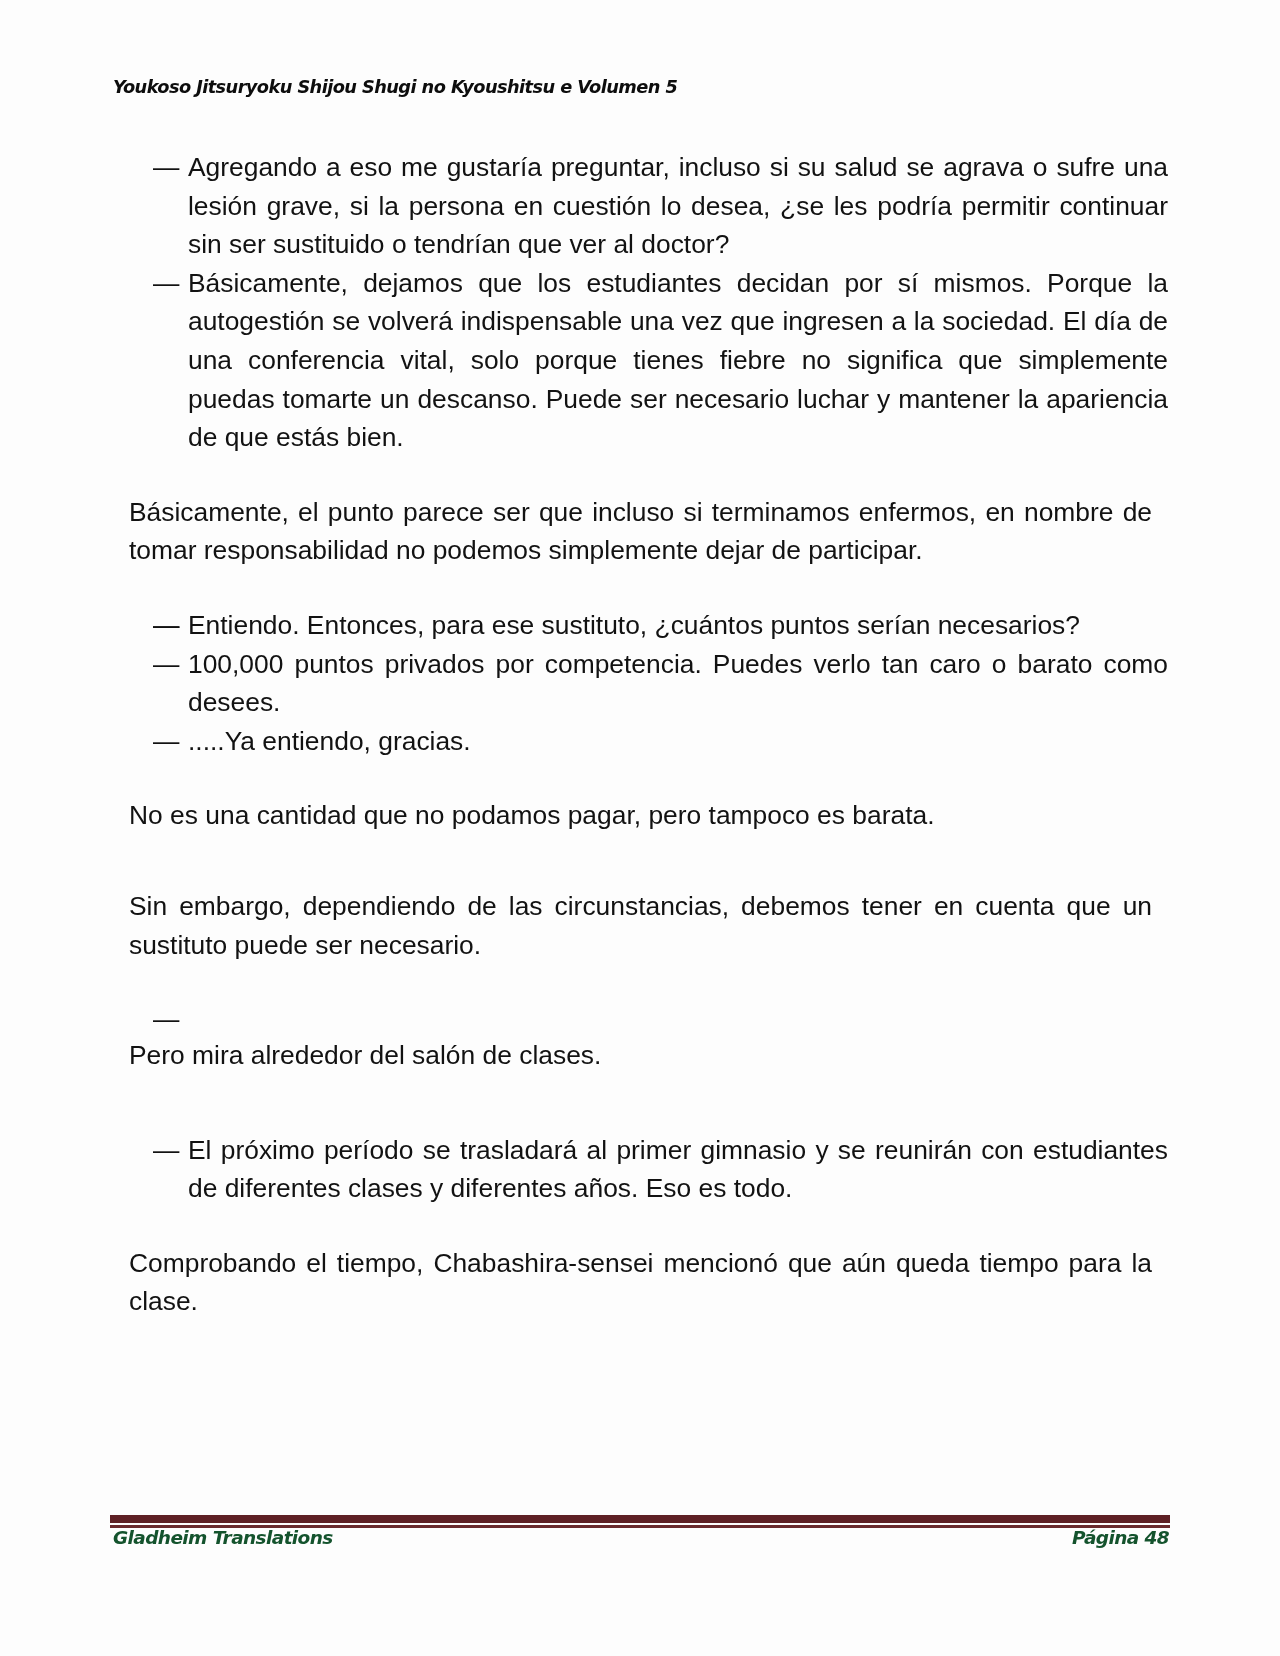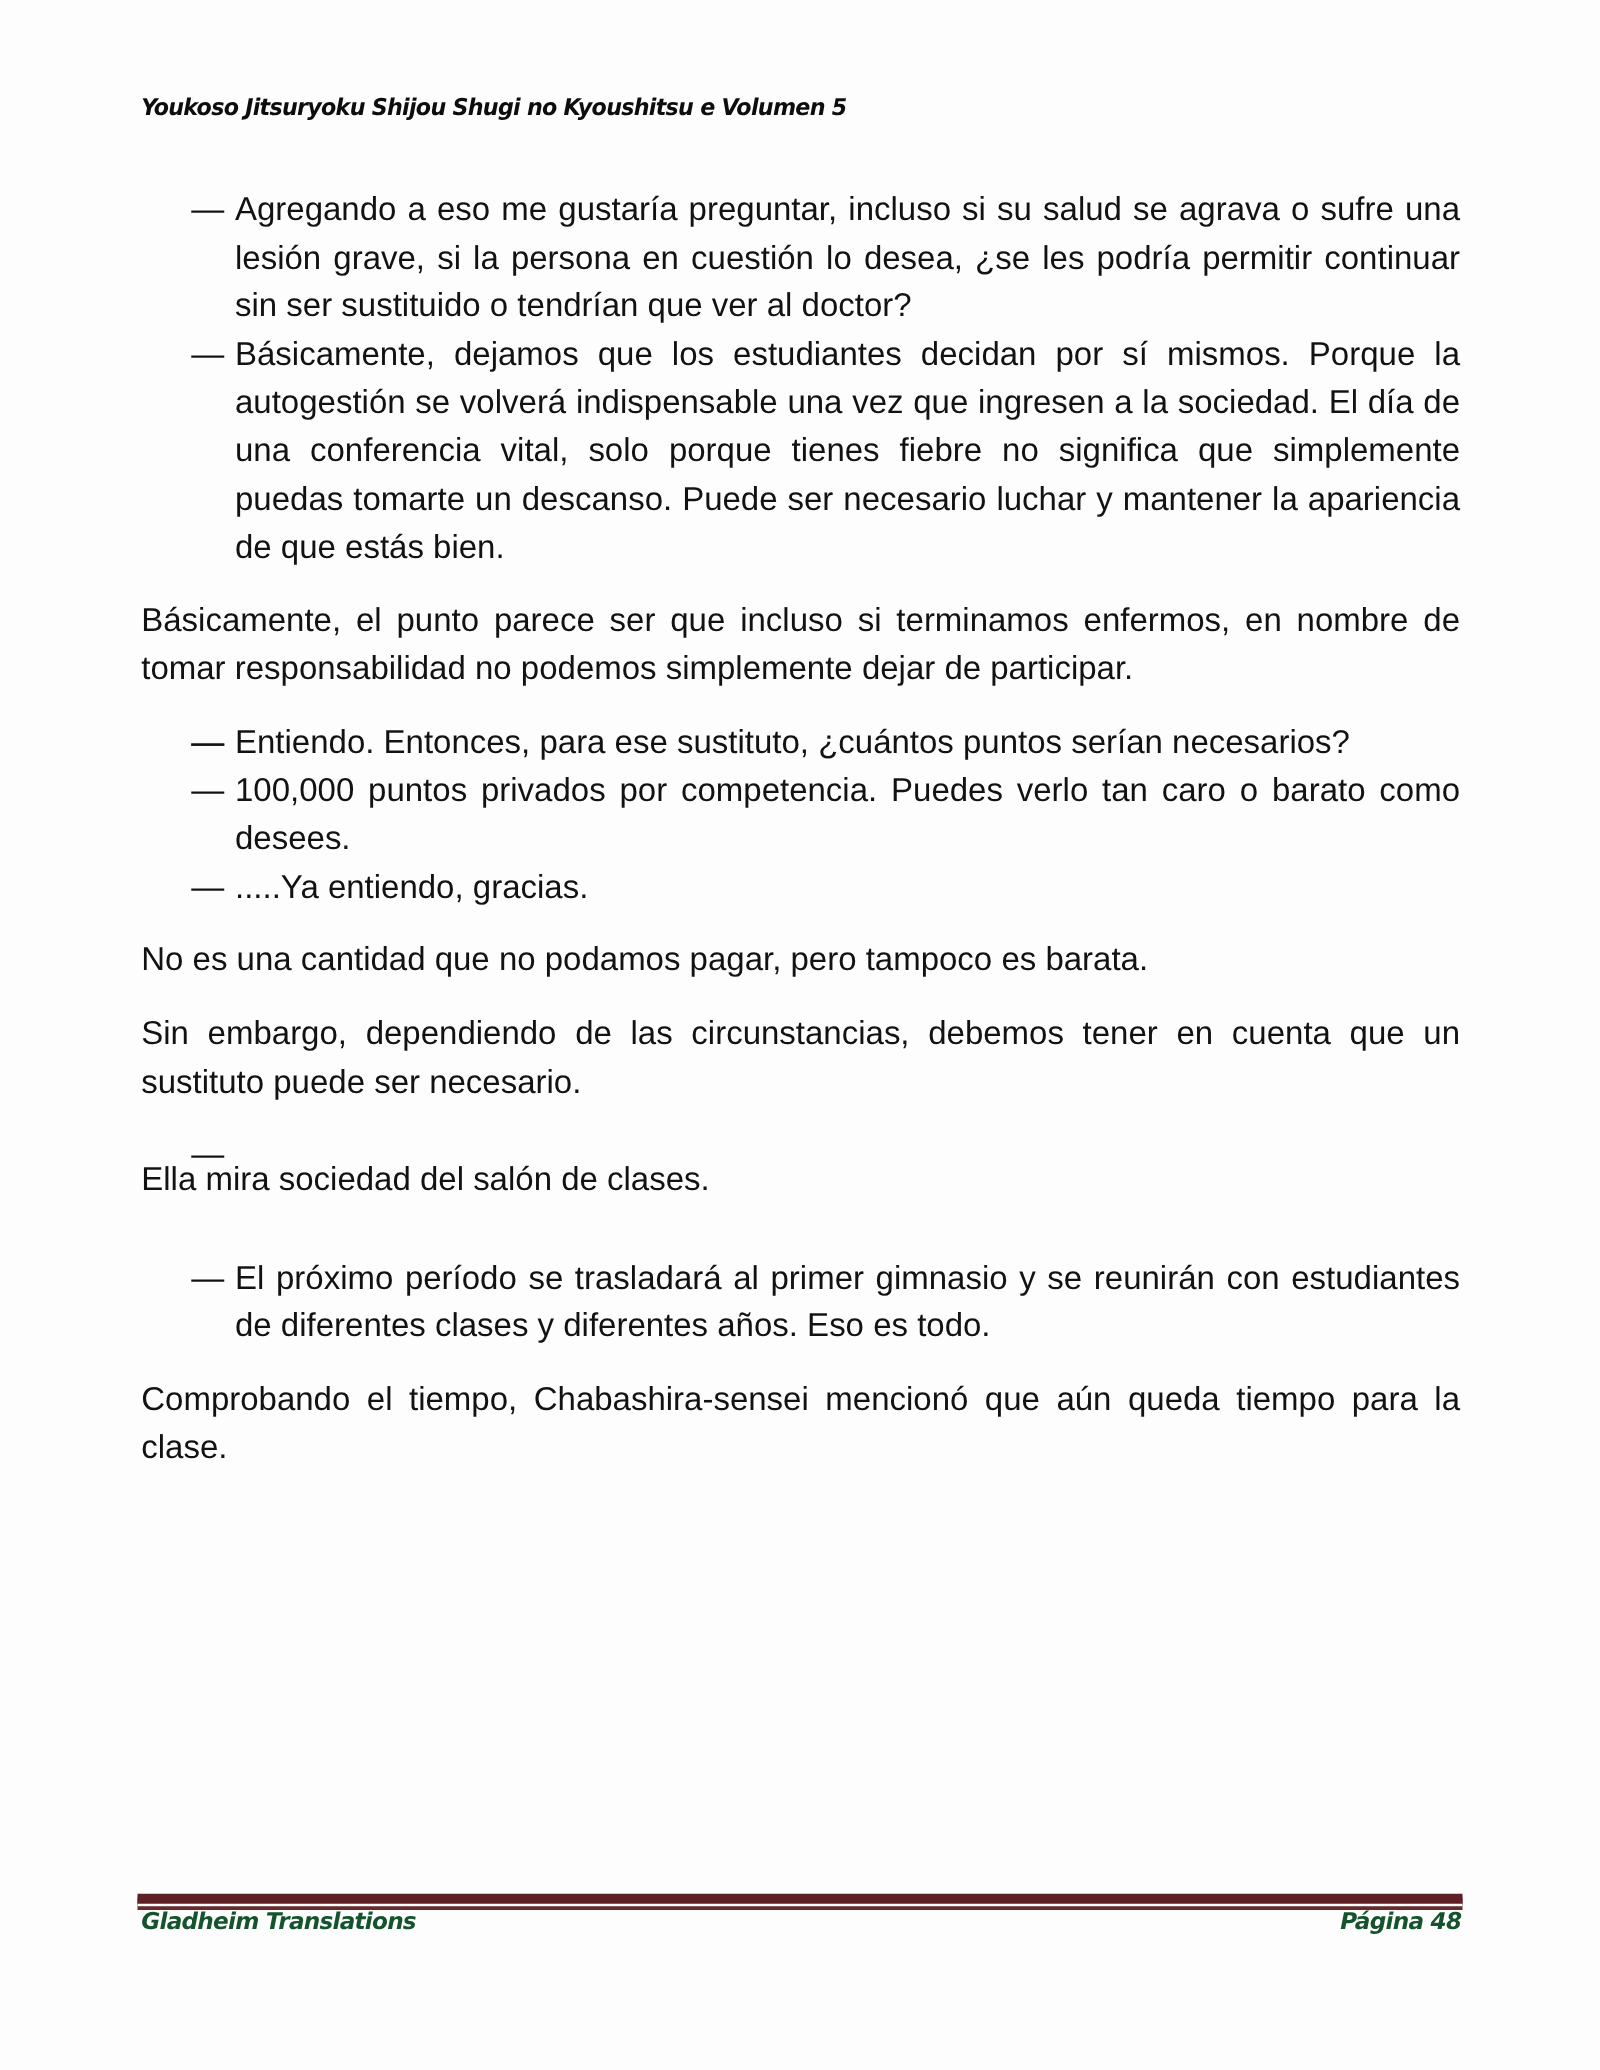--- a/index.html
+++ b/index.html
@@ -43,21 +43,21 @@
       margin: 0;
       text-align: justify;
       text-align-last: left;
     }
     .dlg .dash {
       position: absolute;
       left: 40px;
       top: 0;
     }
     .para {
-      margin: 0;
+      margin: 16px;
       text-align: justify;
       text-align-last: left;
     }
     .gap { height: 20px; }
     .footer-rule {
       position: absolute;
       left: 110px;
       top: 1515px;
       width: 1060px;
       height: 8px;
@@ -93,21 +93,21 @@
   <p class="dlg"><span class="dash">—</span><span>Entiendo. Entonces, para ese sustituto, ¿cuántos puntos serían necesarios?</span></p>
   <p class="dlg"><span class="dash">—</span><span>100,000 puntos privados por competencia. Puedes verlo tan caro o barato como desees.</span></p>
   <p class="dlg"><span class="dash">—</span><span>.....Ya entiendo, gracias.</span></p>
   <div class="gap"></div>
   <p class="para">No es una cantidad que no podamos pagar, pero tampoco es barata.</p>
   <div class="gap"></div>
   <p class="para">Sin embargo, dependiendo de las circunstancias, debemos tener en cuenta que un sustituto puede ser necesario.</p>
   <div class="gap"></div>
   <p class="dlg"><span class="dash">—</span></p>
   <div class="gap"></div>
-  <p class="para">Ella mira sociedad del salón de clases.</p>
+  <p class="para">Pero mira alrededor del salón de clases.</p>
   <div class="gap"></div>
   <div class="gap"></div>
   <p class="dlg"><span class="dash">—</span><span>El próximo período se trasladará al primer gimnasio y se reunirán con estudiantes de diferentes clases y diferentes años. Eso es todo.</span></p>
   <div class="gap"></div>
   <p class="para">Comprobando el tiempo, Chabashira-sensei mencionó que aún queda tiempo para la clase.</p>
 </div>
 
 <div class="footer-rule"></div>
 <div class="footer-left">Gladheim Translations</div>
 <div class="footer-right">Página 48</div>

